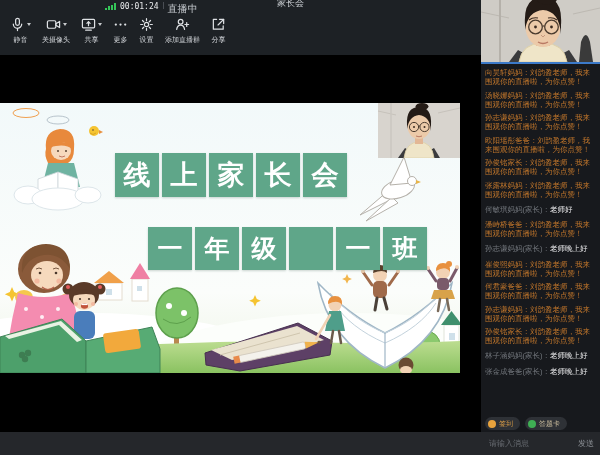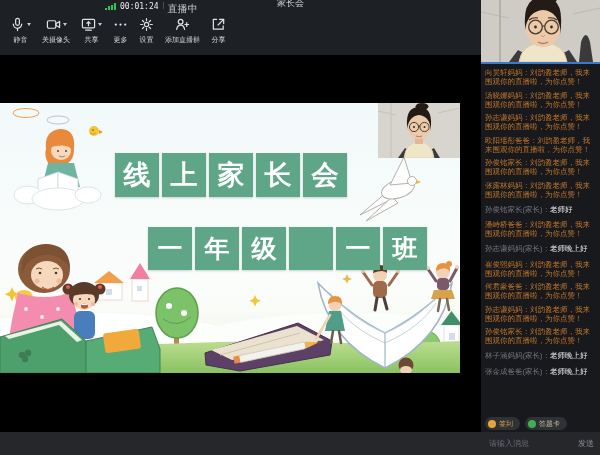--- a/index.html
+++ b/index.html
@@ -458,21 +458,21 @@
     </div>
     <div class="cam-divider"></div>
 
     <div class="chat-list" id="chat-list">
         <div class="msg cheer"><span class="nm">向昊轩妈妈：</span><span class="tx">刘韵盈老师，我来围观你的直播啦，为你点赞！</span></div>
         <div class="msg cheer"><span class="nm">汤晓娜妈妈：</span><span class="tx">刘韵盈老师，我来围观你的直播啦，为你点赞！</span></div>
         <div class="msg cheer"><span class="nm">孙志谦妈妈：</span><span class="tx">刘韵盈老师，我来围观你的直播啦，为你点赞！</span></div>
         <div class="msg cheer"><span class="nm">欧阳瑶彤爸爸：</span><span class="tx">刘韵盈老师，我来围观你的直播啦，为你点赞！</span></div>
         <div class="msg cheer"><span class="nm">孙俊铭家长：</span><span class="tx">刘韵盈老师，我来围观你的直播啦，为你点赞！</span></div>
         <div class="msg cheer"><span class="nm">张露林妈妈：</span><span class="tx">刘韵盈老师，我来围观你的直播啦，为你点赞！</span></div>
-        <div class="msg greet"><span class="nm">孙俊铭家长(家长)：</span><span class="tx">老师好</span></div>
+        <div class="msg greet"><span class="nm">何敏琪妈妈(家长)：</span><span class="tx">老师好</span></div>
         <div class="msg cheer"><span class="nm">潘峙桥爸爸：</span><span class="tx">刘韵盈老师，我来围观你的直播啦，为你点赞！</span></div>
         <div class="msg greet"><span class="nm">孙志谦妈妈(家长)：</span><span class="tx">老师晚上好</span></div>
         <div class="msg cheer"><span class="nm">崔俊熙妈妈：</span><span class="tx">刘韵盈老师，我来围观你的直播啦，为你点赞！</span></div>
         <div class="msg cheer"><span class="nm">何君豪爸爸：</span><span class="tx">刘韵盈老师，我来围观你的直播啦，为你点赞！</span></div>
         <div class="msg cheer"><span class="nm">孙志谦妈妈：</span><span class="tx">刘韵盈老师，我来围观你的直播啦，为你点赞！</span></div>
         <div class="msg cheer"><span class="nm">孙俊铭家长：</span><span class="tx">刘韵盈老师，我来围观你的直播啦，为你点赞！</span></div>
         <div class="msg greet"><span class="nm">林子涵妈妈(家长)：</span><span class="tx">老师晚上好</span></div>
         <div class="msg greet"><span class="nm">张金成爸爸(家长)：</span><span class="tx">老师晚上好</span></div>
       </div>
 

